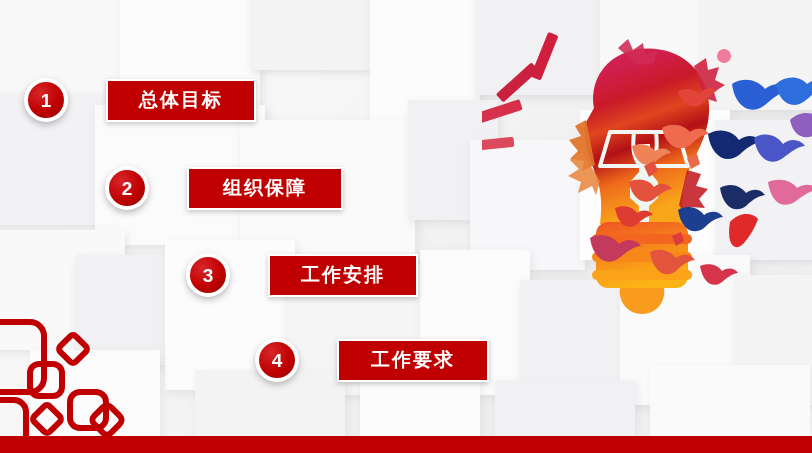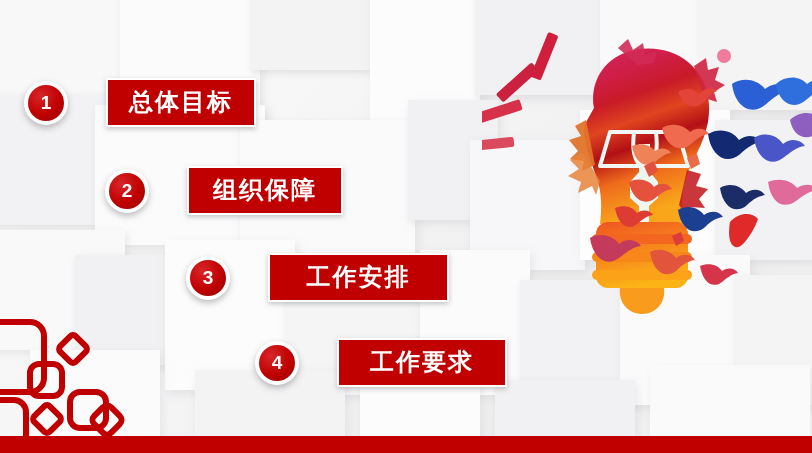--- a/index.html
+++ b/index.html
@@ -44,21 +44,21 @@
     display:flex;align-items:center;justify-content:center;
     color:#fff;font-size:19px;font-weight:bold;line-height:1;
     font-family:"Liberation Sans","DejaVu Sans",sans-serif;
   }
 
   .banner{
     background:#C00000;
     border:2px solid #ffffff;
     box-shadow:0 2px 5px rgba(120,120,125,.42);
     color:#ffffff;
-    font-size:24px;font-weight:bold;letter-spacing:2px;
+    font-size:19px;font-weight:bold;letter-spacing:2px;
     text-align:center;
     padding:6px 0 7px 0;
     font-family:"DejaVu Sans","Liberation Sans",sans-serif;
     box-sizing:border-box;
   }
 
   
   .artwork{position:absolute;right:0;top:0;width:330px;height:440px;z-index:5;}
 </style>
 </head>
@@ -202,28 +202,28 @@
       <div class="badge">
         <div class="disc">2</div>
       </div>
       <div class="banner" style="width:156px;margin-left:38px;">组织保障</div>
     </div>
 
     <div class="row" style="left:186px;top:253px;">
       <div class="badge">
         <div class="disc">3</div>
       </div>
-      <div class="banner" style="width:181px;margin-left:38px;">工作安排</div>
+      <div class="banner" style="width:150px;margin-left:38px;">工作安排</div>
     </div>
 
     <div class="row" style="left:255px;top:338px;">
       <div class="badge">
         <div class="disc">4</div>
       </div>
-      <div class="banner" style="width:170px;margin-left:38px;">工作要求</div>
+      <div class="banner" style="width:152px;margin-left:38px;">工作要求</div>
     </div>
 
   </div>
 
   <div class="corner-deco">
     <svg width="150" height="120" viewBox="0 0 150 120" xmlns="http://www.w3.org/2000/svg">
       <g fill="none" stroke="#C00000" stroke-width="6">
         <rect x="-18" y="6" width="62" height="70" rx="14"></rect>
         <rect x="30" y="48" width="32" height="32" rx="9"></rect>
         <rect x="-22" y="84" width="48" height="46" rx="12"></rect>

